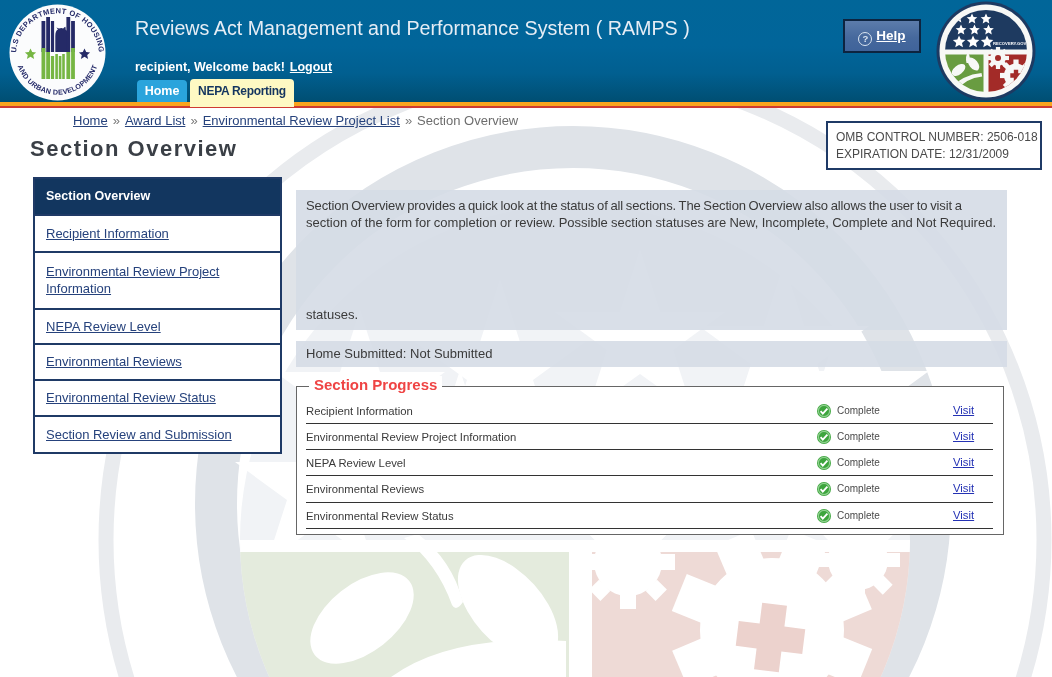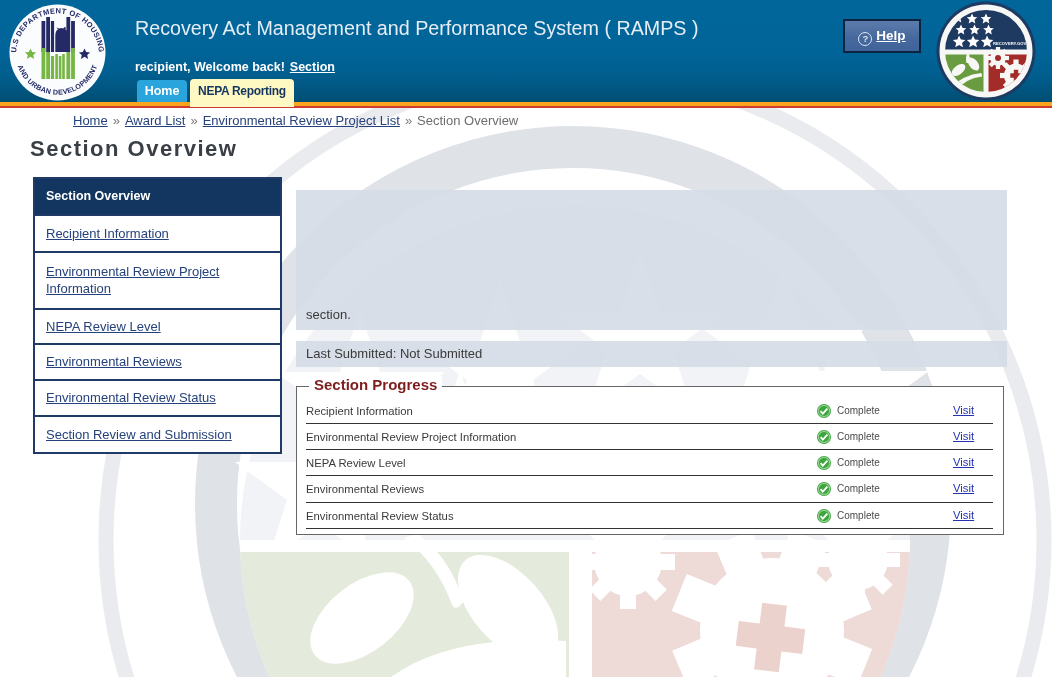--- a/index.html
+++ b/index.html
@@ -31,21 +31,21 @@
 #side .hd{background:#12365f;color:#fff;font-weight:bold;font-size:12.5px;height:34.5px;line-height:34.5px;padding-left:11px;}
 #side .it{border-top:2px solid #1f3a66;padding:0 10px 0 11px;font-size:13px;line-height:17px;display:flex;align-items:center;box-sizing:border-box;}
 #side .it:first-child{border-top:none;}
 #side a{color:#26427c;}
 
 .panel{background:rgba(213,220,230,0.9);z-index:2;}
 #desc{left:296px;top:190px;width:711px;height:140px;font-size:13px;color:#3a3a3a;}
 #desc div{position:absolute;left:10px;white-space:nowrap;}
 #lastsub{left:296px;top:341px;width:711px;height:26px;font-size:13px;color:#3a3a3a;line-height:26px;padding-left:10px;box-sizing:border-box;}
 #fs{left:296px;top:386px;width:707.5px;height:149px;border:1px solid #666;background:#fff;box-sizing:border-box;z-index:2;}
-#legend{left:309px;top:376px;background:#fff;padding:0 5px;color:#7f1d1d;font-weight:bold;font-size:15px;z-index:3;}
+#legend{left:309px;top:376px;background:#fff;padding:0 5px;color:#ef4444;font-weight:bold;font-size:15px;z-index:3;}
 .row{position:absolute;left:10px;width:687px;height:26.3px;border-bottom:1px solid #333;}
 .rname{position:absolute;left:0;top:8px;font-size:11.3px;color:#3a3a3a;}
 .rcomp{position:absolute;left:531px;top:8px;font-size:10px;color:#4a4a4a;}
 .rvisit{position:absolute;left:647px;top:7px;font-size:11.3px;}
 .rvisit a{color:#2432b4;}
 .cicon{position:absolute;left:511px;top:7px;width:14px;height:14px;}
 </style>
 </head>
 <body>
 <div id="page">
@@ -120,22 +120,22 @@
         <path d="M-12.5 -33.5 h25 v21 h21 v25 h-21 v21 h-25 v-21 h-21 v-25 h21 z" fill="#ecd2cd" transform="translate(770.5,637.5) rotate(7)"></path>
         <rect x="220" y="540" width="700" height="12" fill="#fff"></rect>
         <rect x="569" y="552" width="23" height="130" fill="#fff"></rect>
       </g>
     </g>
   </svg>
 
   <div id="hdr" class="abs"></div>
   <div id="obar" class="abs"></div>
   <div id="rbar" class="abs"></div>
-  <div id="title" class="abs">Recovery Act Management and Performance System ( RAMPS )</div>
-  <div id="welcome" class="abs">recipient, Welcome back!<a href="#">Section</a></div>
+  <div id="title" class="abs">Reviews Act Management and Performance System ( RAMPS )</div>
+  <div id="welcome" class="abs">recipient, Welcome back!<a href="#">Logout</a></div>
   <div id="helpbtn" class="abs"><span style="display:inline-block;box-sizing:border-box;width:14px;height:14px;border:1.5px solid #d9e4f0;border-radius:50%;line-height:11px;font-size:9.5px;color:#d9e4f0;text-align:center;vertical-align:-2px;margin-right:4px;font-weight:bold;">?</span><a href="#">Help</a></div>
   <div id="tabhome" class="abs tab">Home</div>
   <div id="tabnepa" class="abs tab">NEPA Reporting</div>
 
   <svg class="abs" style="left:9px;top:4px;z-index:2;" width="97" height="97" viewBox="0 0 97 97">
     <circle cx="48.5" cy="48.5" r="48" fill="#fbfcfd"></circle>
     <defs>
       <path id="arcT" d="M 8.6 62.3 A 41.5 41.5 0 1 1 88.4 62.3" fill="none"></path>
       <path id="arcB" d="M 7.9 59.4 A 42 42 0 0 0 89.1 59.4" fill="none"></path>
     </defs>
@@ -224,20 +224,21 @@
             <rect x="-2.6" y="-16" width="5.2" height="5" transform="rotate(315)"></rect>
           </g>
           <path d="M-2.2 -5.7 h4.4 v3.5 h3.5 v4.4 h-3.5 v3.5 h-4.4 v-3.5 h-3.5 v-4.4 h3.5 z" fill="#a32b28"></path>
         </g>
       </g>
     </g>
   </svg>
 
   <div id="crumb" class="abs"><a href="#">Home</a><span class="sep">»</span><a href="#">Award List</a><span class="sep">»</span><a href="#">Environmental Review Project List</a><span class="sep">»</span><span class="cur">Section Overview</span></div>
   <div id="h1" class="abs">Section Overview</div>
+  <div id="omb" class="abs">OMB CONTROL NUMBER: 2506-018<br>EXPIRATION DATE: 12/31/2009</div>
 
   <div id="side" class="abs">
     <div class="hd">Section Overview</div>
     <div class="it" style="height:37px;">
         <a href="#">Recipient Information</a>
       </div>
     <div class="it" style="height:57px;">
         <a href="#">Environmental Review Project Information</a>
       </div>
     <div class="it" style="height:35px;">
@@ -248,23 +249,25 @@
       </div>
     <div class="it" style="height:36px;">
         <a href="#">Environmental Review Status</a>
       </div>
     <div class="it" style="height:37px;align-items:center;">
         <a href="#">Section Review and Submission</a>
       </div>
   </div>
 
   <div id="desc" class="abs panel">
-    <div style="top:117px;">section.</div>
+    <div style="top:8px;letter-spacing:-0.12px;word-spacing:-0.75px;">Section Overview provides a quick look at the status of all sections. The Section Overview also allows the user to visit a</div>
+    <div style="top:25px;word-spacing:-0.3px;">section of the form for completion or review. Possible section statuses are New, Incomplete, Complete and Not Required.</div>
+    <div style="top:117px;">statuses.</div>
   </div>
-  <div id="lastsub" class="abs panel">Last Submitted: Not Submitted</div>
+  <div id="lastsub" class="abs panel">Home Submitted: Not Submitted</div>
 
   <div id="fs" class="abs"></div>
   <div id="legend" class="abs">Section Progress</div>
   <div class="abs" style="left:296px;top:396.6px;width:707px;z-index:3;">
     <div class="row" style="top:0px;">
         <span class="rname">Recipient Information</span>
         <svg class="cicon" viewBox="0 0 14 14">
           <circle cx="7" cy="7" r="7" fill="#3da53d"></circle>
           <circle cx="7" cy="7" r="5.6" fill="none" stroke="#8fd08f" stroke-width="1.2"></circle>
           <path d="M3.6 7.2 l2.2 2.4 4.6 -5" stroke="#fff" stroke-width="1.8" fill="none"></path>

